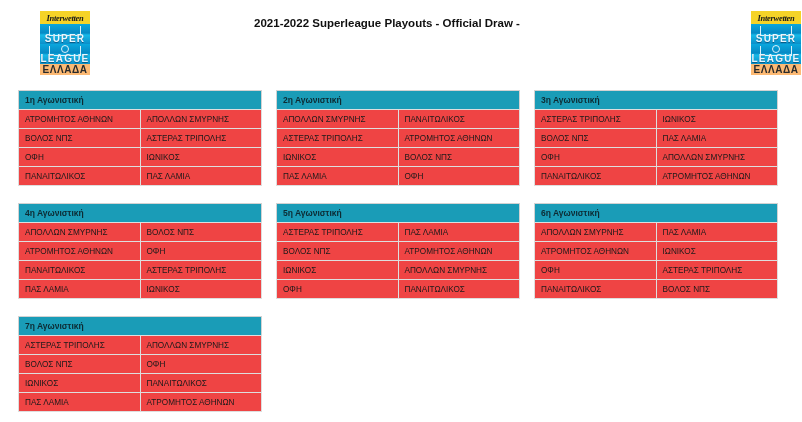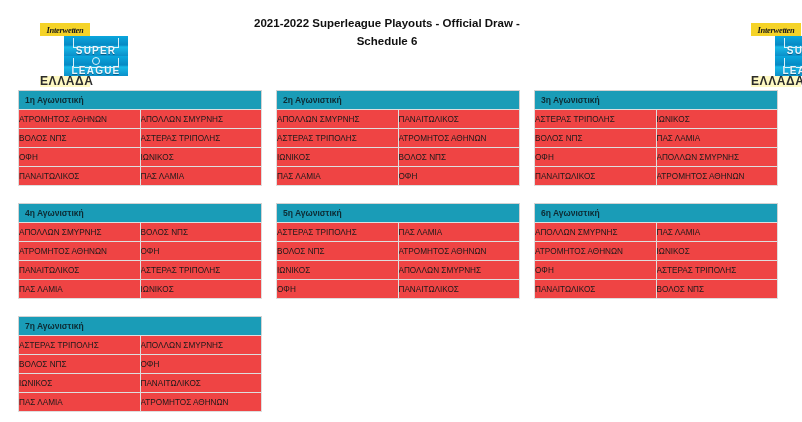--- a/index.html
+++ b/index.html
@@ -12,21 +12,21 @@
     height: 422px;
     position: relative;
     font-family: "Liberation Sans", sans-serif;
     color: #000000;
     overflow: hidden;
   }
 
   
   .logo {
     position: absolute;
-    top: 23px;
+    top: 11px;
     width: 50px;
     height: 76px;
     padding-left: 20px;
   }
   .logo-left  { left: 20px; }
   .logo-right { left: 731px; }
 
   .logo-brand {
     width: 50px;
     height: 13px;
@@ -39,26 +39,25 @@
   .logo-brand span {
     font-family: "Liberation Serif", serif;
     font-style: italic;
     font-weight: bold;
     font-size: 8.5px;
     letter-spacing: -0.3px;
     color: #1a1a1a;
     white-space: nowrap;
   }
   .logo-band {
-    width: 64px;
+    width: 50px;
     height: 20px;
     position: relative;
     overflow: hidden;
     background: linear-gradient(180deg,#0aa7dd 0%, #0689c4 45%, #17b9e8 55%, #0b8fc9 100%);
-    margin-left: 24px;
   }
   .logo-band .pitch {
     position: absolute;
     left: 9px; right: 9px;
     top: 2px; bottom: 8px;
     border: 1px solid rgba(255,255,255,.85);
     border-top: none;
     box-sizing: border-box;
   }
   .logo-band .circ {
@@ -82,25 +81,25 @@
     letter-spacing: 1.2px;
     color: #e9f7ff;
     line-height: 11px;
     text-shadow: 0 1px 0 rgba(0,40,70,.5);
   }
   .logo-foot {
     width: 50px;
     height: 11px;
     text-align: center;
     font-weight: bold;
-    font-size: 12px;
+    font-size: 10px;
     letter-spacing: 0.6px;
     color: #2b2b2b;
     line-height: 11px;
-    background: #fef9c3;
+    background: #fdba74;
   }
 
   
   .title {
     position: absolute;
     left: 187px;
     top: 14px;
     width: 400px;
     text-align: center;
     font-size: 11.5px;
@@ -135,21 +134,21 @@
     font-size: 8.5px;
     font-weight: bold;
     padding: 3px 6px 4px 6px;
     height: 11px;
     border: none;
   }
   .fixture-table td {
     border: 1px solid #dedede;
     font-size: 8.2px;
     color: #1a1a1a;
-    padding: 4px 0;
+    padding: 4px 6px;
     height: 10px;
     white-space: nowrap;
     overflow: hidden;
   }
   .fixture-table td.home { width: 50%; }
   .fixture-table td.away { width: 50%; }
 </style>
 </head>
 <body>
 
@@ -180,21 +179,20 @@
   <div class="logo-band">
     <div class="circ"></div>
     <div class="pitch"></div>
     <div class="wtext">LEAGUE</div>
   </div>
   <div class="logo-foot">ΕΛΛΑΔΑ</div>
 </div>
 
 <div class="title">
   <div>2021-2022 Superleague Playouts - Official Draw -</div>
-  <div>Schedule  6</div>
 </div>
 
 <div class="board">
 
   <div class="row-of-tables">
     <table class="fixture-table">
       <thead>
           <tr class="md-header">
         <th colspan="2">1η Αγωνιστική</th>
       </tr>

